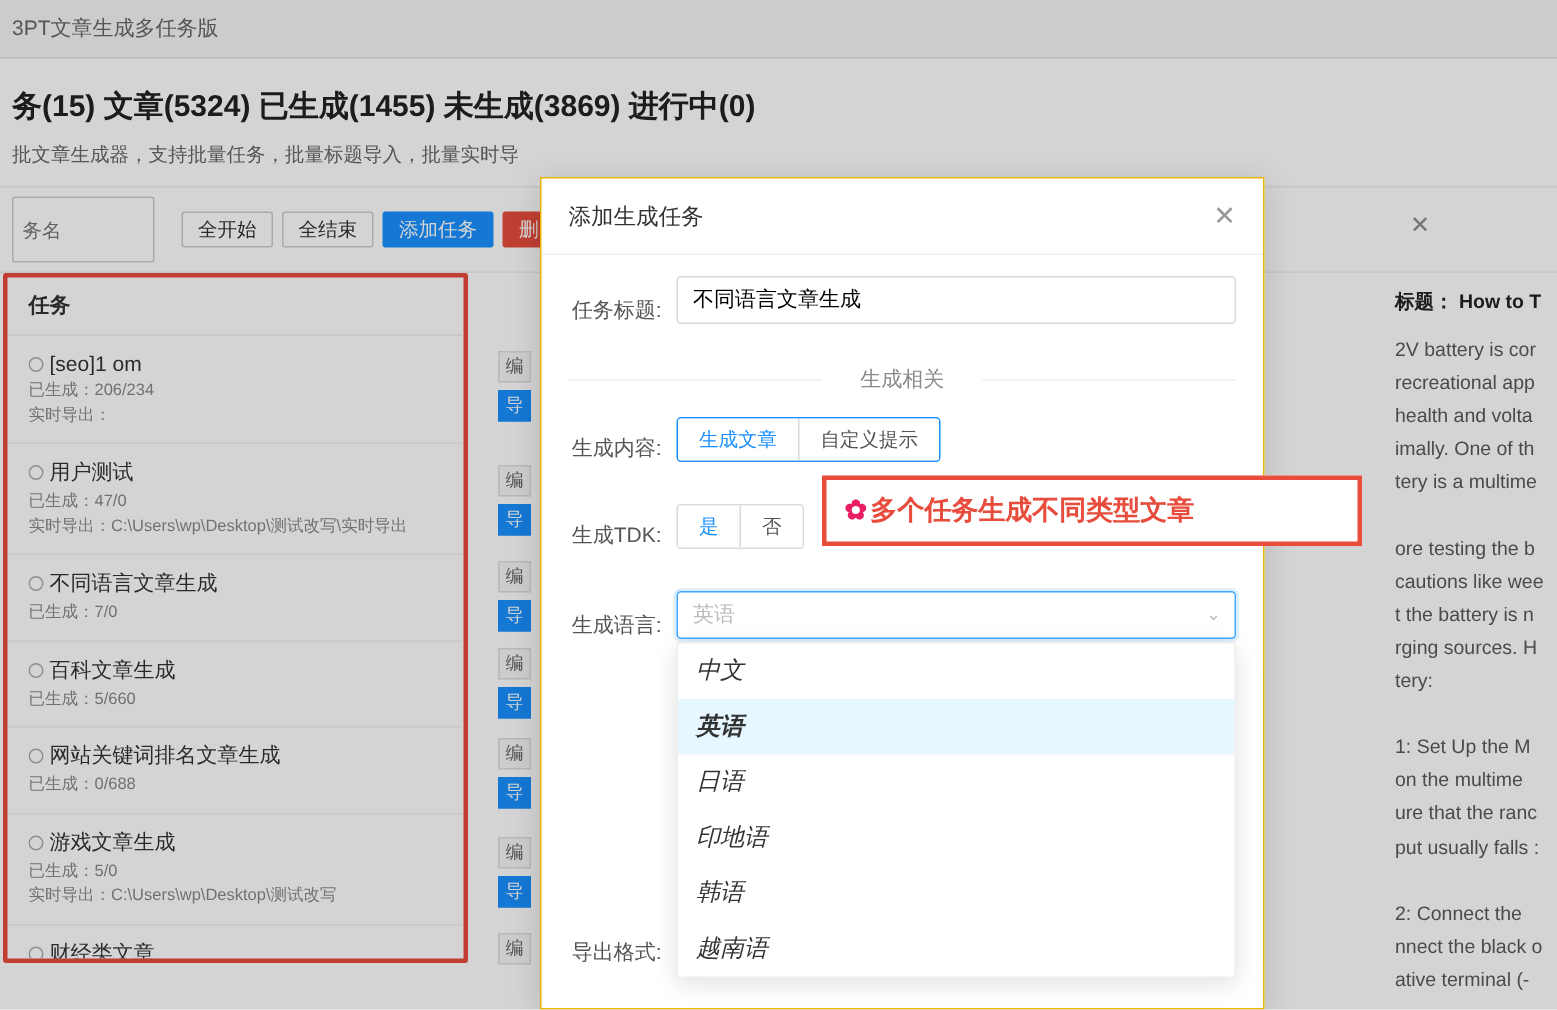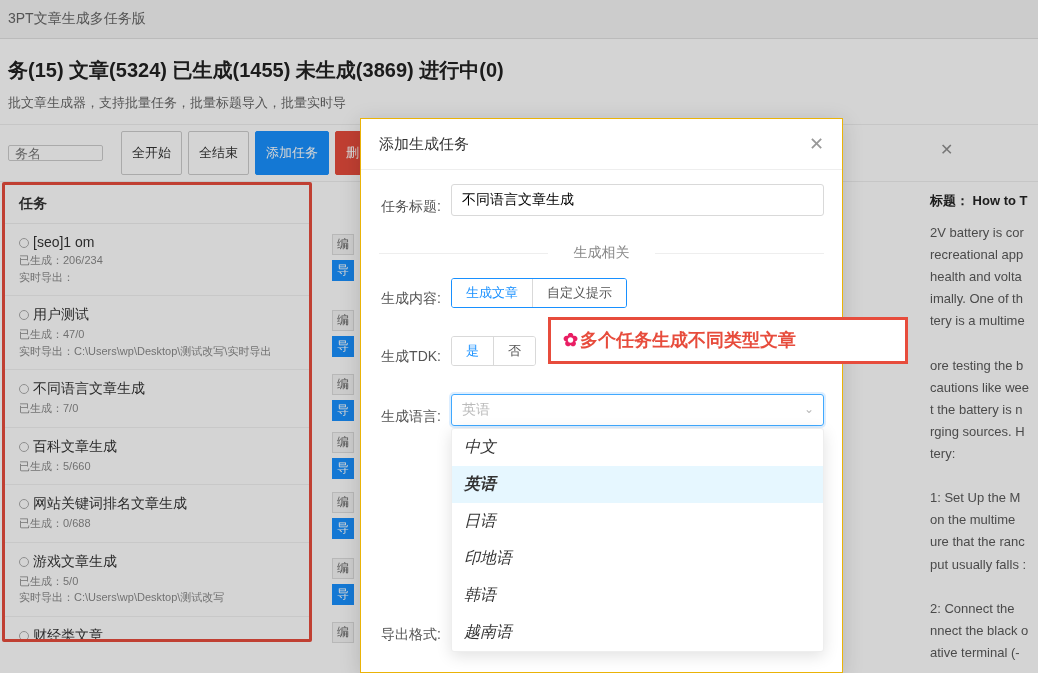--- a/index.html
+++ b/index.html
@@ -39,29 +39,29 @@
 .toolbar {
   display: flex;
   align-items: center;
   gap: 6px;
   padding: 6px 8px;
   border-top: 1px solid #eee;
   border-bottom: 1px solid #eee;
 }
 .search-input {
   width: 95px;
-  height: 16px;
+  height: 44px;
   padding: 0 6px;
   border: 1px solid #ccc;
   border-radius: 2px;
   font-size: 13px;
   color: #999;
 }
 .btn {
-  height: 44px;
+  height: 24px;
   padding: 0 10px;
   border: 1px solid #ccc;
   background: #fff;
   border-radius: 2px;
   font-size: 13px;
   cursor: pointer;
   color: #333;
 }
 .btn.primary { background: #1890ff; border-color: #1890ff; color: #fff; }
 .btn.danger { background: #e74c3c; border-color: #e74c3c; color: #fff; }

